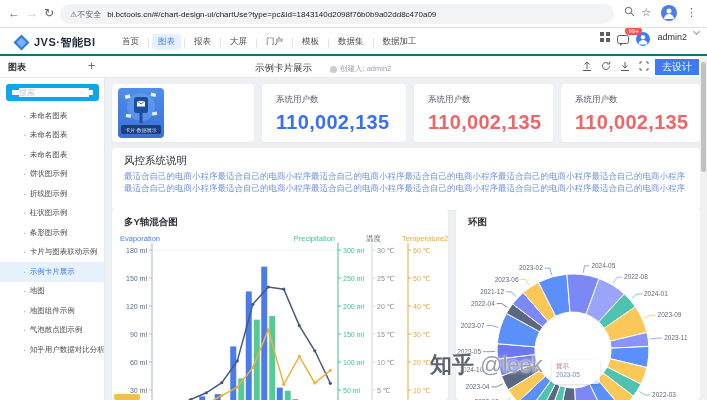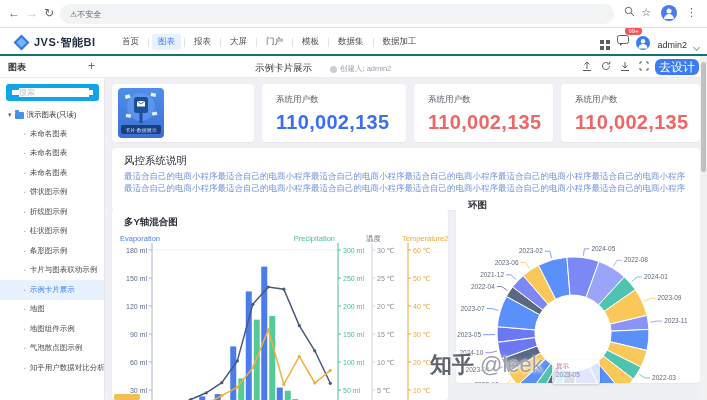--- a/index.html
+++ b/index.html
@@ -14,35 +14,35 @@
   .chrome-ic { position:absolute; top:6px; font-size:11px; color:#5f6368; }
   .avatar-mini { position:absolute; top:5px; width:16px; height:16px; border-radius:50%; background:#4a7cec; }
 
   
   .app-header { position:absolute; left:0; top:28px; width:707px; height:28px; background:#fff; border-bottom:2px solid #0f766e; z-index:55; }
   .brand { position:absolute; left:34px; top:7px; font-size:11px; font-weight:bold; color:#1f2d3d; letter-spacing:.5px; }
   .nav-list { position:absolute; left:116px; top:5px; display:flex; align-items:center; height:18px; }
   .nav-item { font-size:8.5px; color:#4a4a4a; padding:2px 6px; border-radius:3px; cursor:pointer; white-space:nowrap; }
   .nav-item.active { color:#3b7cf6; background:#e8f1fe; }
   .nav-sep { width:1px; height:9px; background:#e3e3e3; margin:0 3px; }
-  .hdr-right { position:absolute; right:8px; top:4px; display:flex; align-items:flex-end; gap:7px;padding-left:28px; }
+  .hdr-right { position:absolute; right:8px; top:4px; display:flex; align-items:flex-start; gap:7px;padding-left:28px; }
   .badge { position:absolute; top:-5px; left:8px; background:#f25555; color:#fff; font-size:6px; padding:0 3px; border-radius:6px; line-height:8px; }
   .user-name { font-size:9px; color:#333; }
   .chev { width:5px; height:5px; border-right:1px solid #999; border-bottom:1px solid #999; transform:rotate(45deg); margin-top:-3px; }
 
   
   .panel-toolbar { position:absolute; left:0; top:56px; width:707px; height:22px; background:#fff; border-bottom:1px solid #ebebeb; z-index:50; }
   .panel-title { position:absolute; left:8px; top:5px; font-size:9px; color:#333; font-weight:bold; }
   .panel-add { position:absolute; left:88px; top:3px; font-size:12px; color:#666; cursor:pointer; }
   .doc-title { position:absolute; left:255px; top:6px; font-size:9.5px; color:#333; }
   .creator { position:absolute; left:330px; top:8px; font-size:7.5px; color:#9aa0a8; display:flex; align-items:center; gap:3px; }
   .creator-dot { width:7px; height:7px; border-radius:50%; background:#c9cdd4; display:inline-block; }
   .tb-icons { position:absolute; right:58px; top:5px; display:flex; gap:9px; }
   .tb-icons svg { cursor:pointer; }
-  .design-btn { position:absolute; right:8px; top:3px; width:44px; height:16px; background:#3b7cf6; color:#fff; font-size:12px; border:none; border-radius:6px; cursor:pointer; line-height:16px; text-align:center; }
+  .design-btn { position:absolute; right:8px; top:3px; width:44px; height:16px; background:#3b7cf6; color:#fff; font-size:10px; border:none; border-radius:0; cursor:pointer; line-height:16px; text-align:center; }
 
   
   .sidebar { position:absolute; left:0; top:78px; width:105px; height:322px; background:#fff; border-right:1px solid #e8e8e8; overflow:hidden; z-index:40; }
   .search-box { position:absolute; left:6px; top:6px; width:93px; height:17px; border:6px solid #0ea5e9; border-radius:3px; display:flex; align-items:center; padding:0 4px; gap:3px; background:#fff; }
   .search-box input { border:none; outline:none; width:70px; font-size:8px; color:#333; }
   .search-box input::placeholder { color:#c0c4cc; }
   .tree { position:absolute; left:0; top:28px; width:105px; }
   .folder-row { display:flex; align-items:center; gap:3px; padding:4px 0 4px 8px; font-size:7.5px; color:#333; cursor:pointer; }
   .caret { font-size:7px; color:#666; }
   .folder-ic { width:9px; height:7px; background:#4a90e2; border-radius:1px; position:relative; }
@@ -81,20 +81,21 @@
 
 <div id="screen">
 
   <div class="browser-bar">
     <div class="nav-arrow" style="left:8px;">←</div>
     <div class="nav-arrow" style="left:26px;color:#c3c6ca;">→</div>
     <div class="nav-arrow" style="left:44px;">↻</div>
     <div class="url-pill">
       <span style="font-size:8px;">⚠</span>
       <span>不安全</span>
+      <span class="url-text">bi.bctools.cn/#/chart-design-ui/chartUse?type=pc&amp;id=1843140d2098f76b0b9a02dd8c470a09</span>
     </div>
     <div class="chrome-ic" style="right:72px;">
       <svg width="11" height="11" viewBox="0 0 11 11">
           <circle cx="4.5" cy="4.5" r="3.2" fill="none" stroke="#5f6368" stroke-width="1"></circle>
           <line x1="7" y1="7" x2="10" y2="10" stroke="#5f6368" stroke-width="1"></line>
         </svg>
     </div>
     <div class="chrome-ic" style="right:56px;">☆</div>
     <div class="avatar-mini" style="right:30px;">
       <svg width="16" height="16" viewBox="0 0 16 16">
@@ -183,25 +184,20 @@
 
   <div class="sidebar">
     <div class="search-box">
       <svg width="8" height="8" viewBox="0 0 8 8">
           <circle cx="3.2" cy="3.2" r="2.4" fill="none" stroke="#c0c4cc" stroke-width="1"></circle>
           <line x1="5" y1="5" x2="7.5" y2="7.5" stroke="#c0c4cc" stroke-width="1"></line>
         </svg>
       <input placeholder="搜索" style="">
     </div>
     <div class="tree">
-      <div class="folder-row">
-        <span class="caret">▾</span>
-        <span class="folder-ic"></span>
-        <span>演示图表(只读)</span>
-      </div>
       <div id="tree-items">
           <div class="tree-item">
             <span class="leaf">▪</span>
             <span>未命名图表</span>
           </div>
           <div class="tree-item">
             <span class="leaf">▪</span>
             <span>未命名图表</span>
           </div>
           <div class="tree-item">
@@ -403,21 +399,21 @@
         <circle cx="125.3" cy="157.2" r="1.6" fill="#eeb13f"></circle>
         <circle cx="140.8" cy="137.6" r="1.6" fill="#eeb13f"></circle>
         <circle cx="156.3" cy="99.8" r="1.6" fill="#eeb13f"></circle>
         <circle cx="171.8" cy="154.4" r="1.6" fill="#eeb13f"></circle>
         <circle cx="187.3" cy="126.4" r="1.6" fill="#eeb13f"></circle>
         <circle cx="202.8" cy="153.0" r="1.6" fill="#eeb13f"></circle>
         <circle cx="218.3" cy="140.4" r="1.6" fill="#eeb13f"></circle>
       </svg>
   </div>
 
-  <div class="card" style="left:456px;top:192px;width:244px;height:191px;">
+  <div class="card" style="left:456px;top:209px;width:244px;height:191px;">
     <div class="chart-title" id="pie-title">环图</div>
     <svg id="pie-svg" width="244" height="191" style="position:absolute;left:0;top:0;">
         <path d="M41.6 150.3 A76 76 0 0 1 41.3 134.7 L79.1 137.9 A38 38 0 0 0 79.3 145.6 Z" fill="#6c78f2" stroke="#fff" stroke-width="1"></path>
         <polyline points="39.0,142.5 32.0,142.7 27.0,142.7" fill="none" stroke="#6c78f2" stroke-width="0.8"></polyline>
         <text x="25.0" y="144.7" font-size="6.5" fill="#5f6a7a" text-anchor="end">2023-05</text>
         <path d="M41.3 134.7 A76 76 0 0 1 50.4 104.4 L83.7 122.7 A38 38 0 0 0 79.1 137.9 Z" fill="#5b8ff9" stroke="#fff" stroke-width="1"></path>
         <polyline points="42.3,118.5 35.6,116.5 30.6,116.5" fill="none" stroke="#5b8ff9" stroke-width="0.8"></polyline>
         <text x="28.6" y="118.5" font-size="6.5" fill="#5f6a7a" text-anchor="end">2023-07</text>
         <path d="M50.4 104.4 A76 76 0 0 1 56.6 94.9 L86.8 118.0 A38 38 0 0 0 83.7 122.7 Z" fill="#5a6884" stroke="#fff" stroke-width="1"></path>
         <polyline points="51.6,98.5 45.8,94.6 40.8,94.6" fill="none" stroke="#5a6884" stroke-width="0.8"></polyline>

